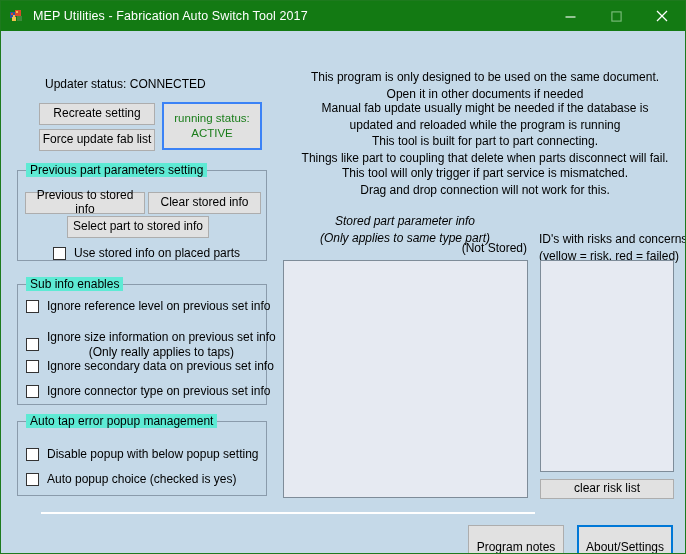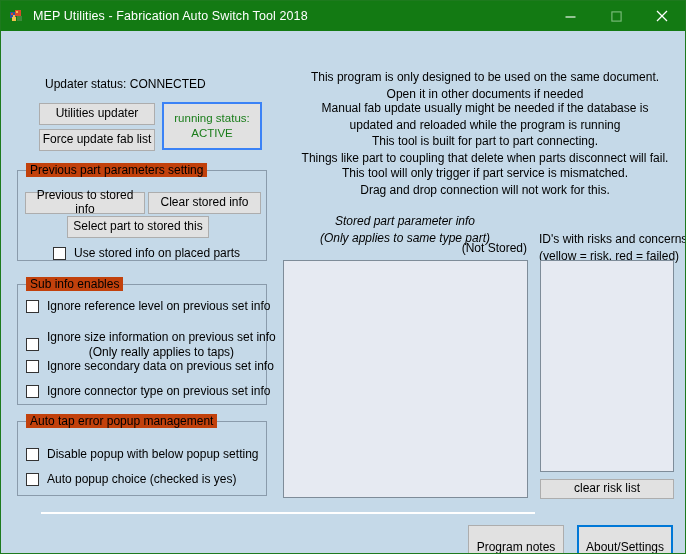--- a/index.html
+++ b/index.html
@@ -114,21 +114,21 @@
   }
   .groupbox {
     position: absolute;
     border: 1px solid #8a9bab;
     box-sizing: border-box;
   }
   .groupbox > .gb-title {
     position: absolute;
     top: -8px;
     left: 8px;
-    background: #c2410c;
+    background: #5eead4;
     padding: 0 4px;
     font-size: 12px;
     color: #000000;
     white-space: nowrap;
   }
   .checkrow {
     position: absolute;
     display: flex;
     align-items: flex-start;
   }
@@ -171,21 +171,21 @@
       <svg width="16" height="16" viewBox="0 0 16 16">
         <rect x="1" y="4" width="6" height="6" fill="#2f52a0"></rect>
         <rect x="2" y="5" width="2" height="2" fill="#d84b2a"></rect>
         <rect x="4" y="7" width="2" height="2" fill="#f2c14e"></rect>
         <rect x="6" y="2" width="6" height="6" fill="#d84b2a"></rect>
         <rect x="7" y="3" width="2" height="2" fill="#f2c14e"></rect>
         <rect x="8" y="8" width="5" height="5" fill="#3c8c3c"></rect>
         <rect x="3" y="9" width="4" height="4" fill="#f2c14e"></rect>
       </svg>
     </div>
-    <div class="title-text">MEP Utilities - Fabrication Auto Switch Tool 2018</div>
+    <div class="title-text">MEP Utilities - Fabrication Auto Switch Tool 2017</div>
     <div class="win-btns">
       <div class="win-btn">
         <svg width="11" height="11" viewBox="0 0 11 11">
             <line x1="0.5" y1="6" x2="10.5" y2="6" stroke="#ffffff" stroke-width="1.1"></line>
           </svg>
       </div>
       <div class="win-btn">
         <svg width="11" height="11" viewBox="0 0 11 11">
             <rect x="0.9" y="0.9" width="9.2" height="9.2" fill="none" stroke="#7fbf7f" stroke-width="1.1"></rect>
           </svg>
@@ -196,35 +196,35 @@
           <line x1="11" y1="1" x2="1" y2="11" stroke="#ffffff" stroke-width="1.2"></line>
         </svg>
       </div>
     </div>
   </div>
 
   <div class="client">
 
     <div class="label" style="left:44px; top:45px;">Updater status: CONNECTED</div>
 
-    <div class="btn" style="left:38px; top:72px; width:116px; height:22px;">Utilities updater</div>
+    <div class="btn" style="left:38px; top:72px; width:116px; height:22px;">Recreate setting</div>
 
     <div class="btn" style="left:38px; top:98px; width:116px; height:22px;">Force update fab list</div>
 
     <div class="status-box" style="left:161px; top:71px; width:100px; height:48px;">
       <span>running status:</span>
       <span>ACTIVE</span>
     </div>
 
     <div class="groupbox" style="left:16px; top:139px; width:250px; height:91px;">
       <span class="gb-title">Previous part parameters setting</span>
     </div>
     <div class="btn" style="left:24px; top:161px; width:120px; height:22px;">Previous to stored info</div>
     <div class="btn" style="left:147px; top:161px; width:113px; height:22px;">Clear stored info</div>
-    <div class="btn" style="left:66px; top:185px; width:142px; height:22px;">Select part to stored this</div>
+    <div class="btn" style="left:66px; top:185px; width:142px; height:22px;">Select part to stored info</div>
 
     <div class="checkrow" style="left:52px; top:215px;">
       <span class="cbox"></span>
       <span class="cb-label">Use stored info on placed parts</span>
     </div>
 
     <div class="groupbox" style="left:16px; top:253px; width:250px; height:121px;">
       <span class="gb-title">Sub info enables</span>
     </div>
 

